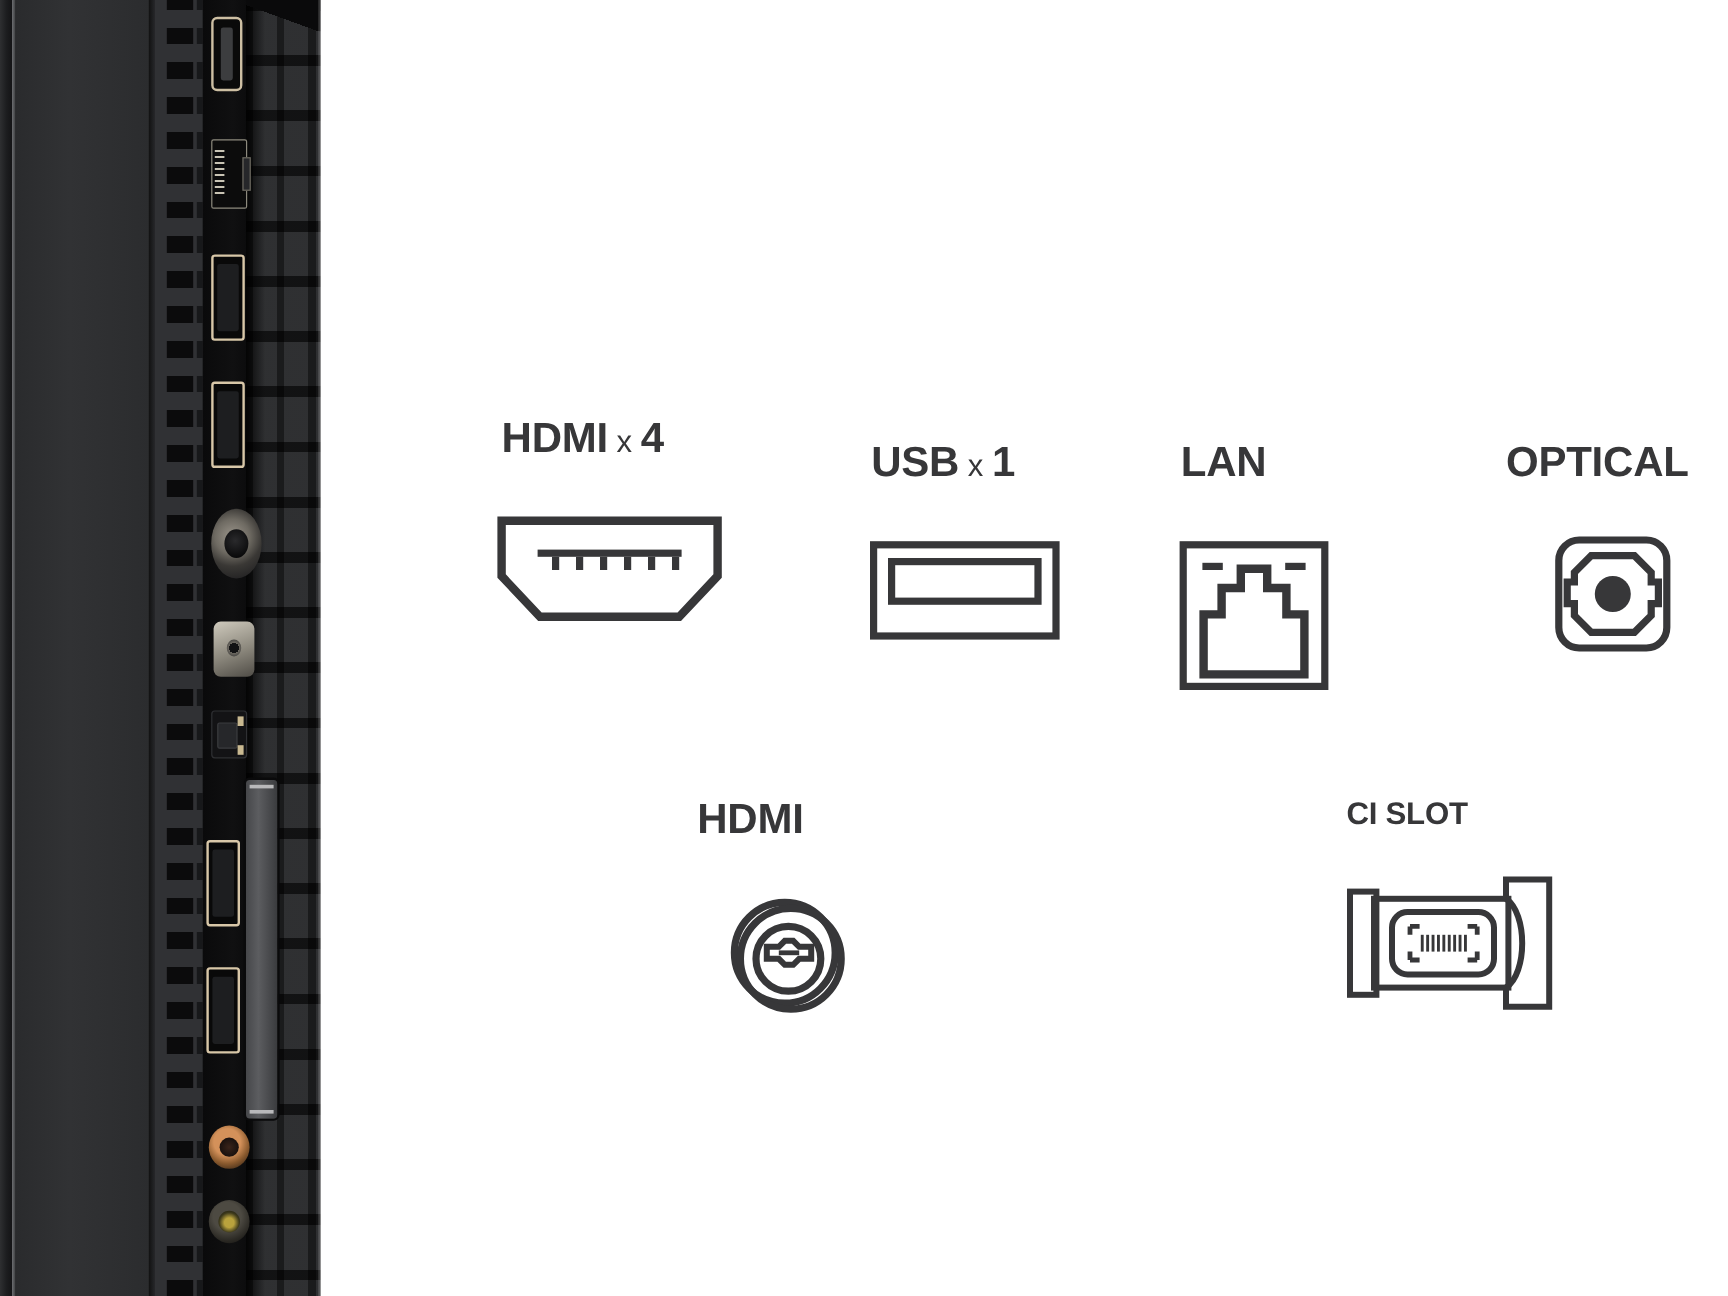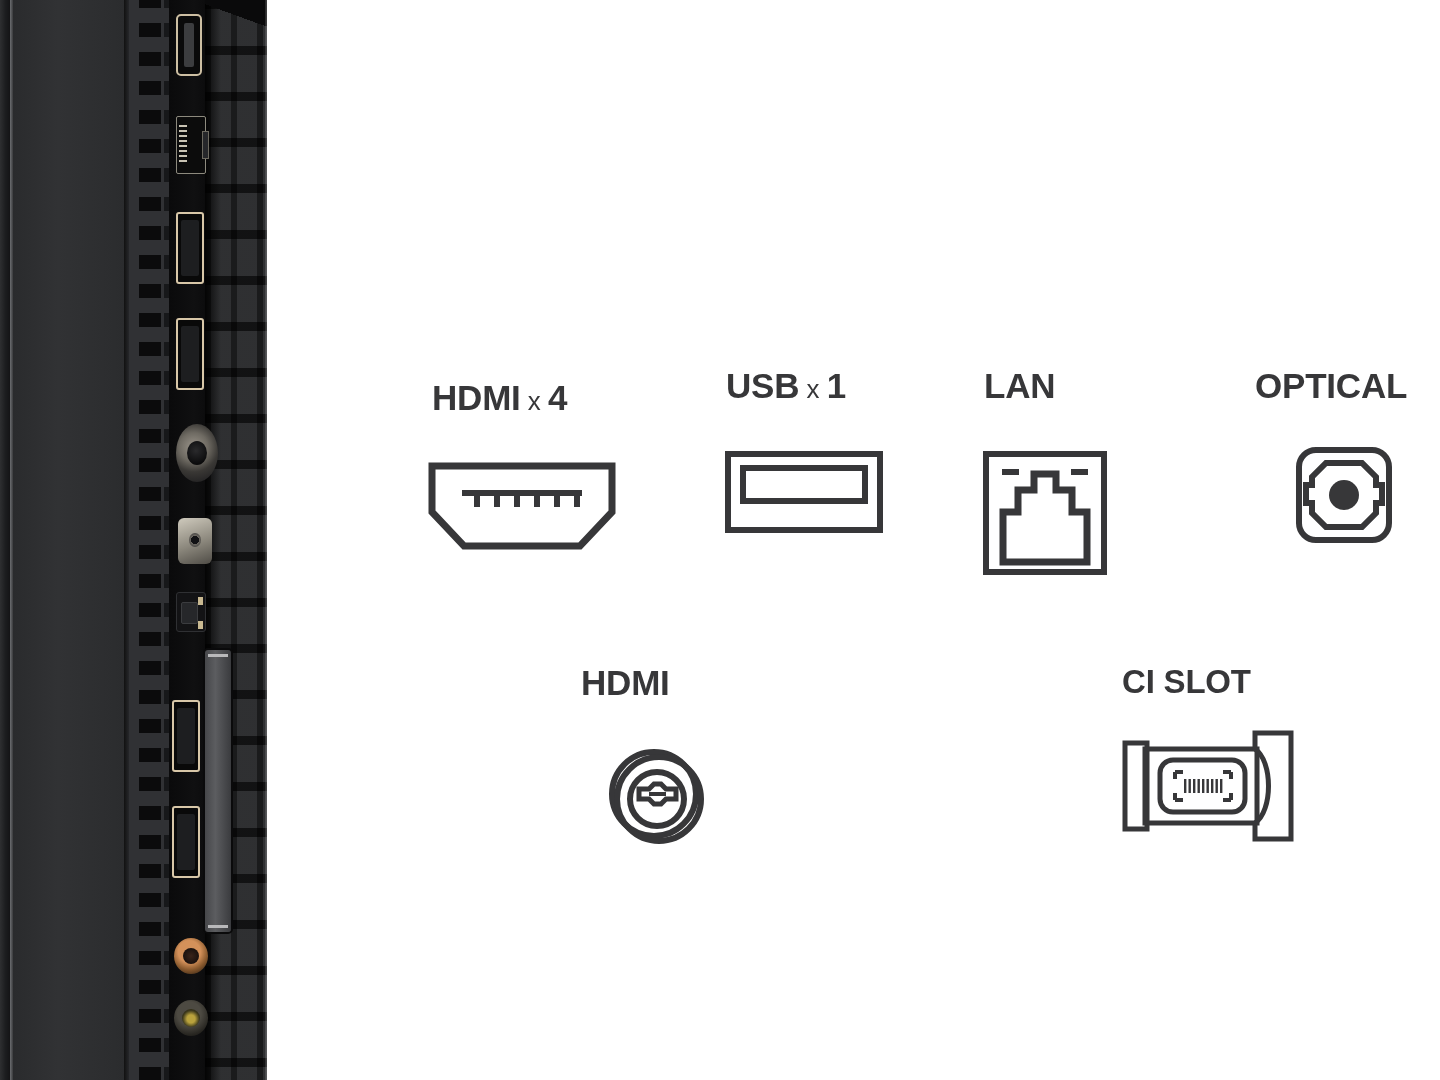--- a/index.html
+++ b/index.html
@@ -177,21 +177,21 @@
       </div>
     <div class="p p-jack j2">
         <i></i>
       </div>
 
     <div class="panel-edge-hl"></div>
   </div>
 
   <div id="diagram">
 
-    <div class="icon-cell" style="left:151px; top:380px;margin-left:14px;">
+    <div class="icon-cell" style="left:151px; top:348px;">
       <div class="cell-label" style="font-size:35px;">
         <span>HDMI</span><span class="mult">&nbsp;<span>x</span>&nbsp;</span><span class="qty">4</span>
       </div>
       <div class="cell-art" style="left:-4px; top:82px;">
         <svg width="188" height="90" viewBox="0 0 188 90">
           <path d="M4 4 H184 V50 L152 84 H36 L4 50 Z" fill="none" stroke="#373739" stroke-width="7" stroke-linejoin="miter"></path>
           <rect x="34" y="28" width="120" height="6" fill="#373739"></rect>
           <g fill="#373739">
             <rect x="46" y="34" width="6" height="11"></rect>
             <rect x="66" y="34" width="6" height="11"></rect>
@@ -253,21 +253,21 @@
           <circle cx="54" cy="54" r="42" fill="none" stroke="#373739" stroke-width="6"></circle>
           <circle cx="52" cy="54" r="27" fill="none" stroke="#373739" stroke-width="6"></circle>
           <path d="M34 44 H44 L49 39 H56 L61 44 H71 V54 H61 L56 59 H49 L44 54 H34 Z" fill="none" stroke="#373739" stroke-width="5" stroke-linejoin="miter"></path>
           <rect x="44" y="47" width="17" height="4" fill="#373739"></rect>
         </svg>
       </div>
     </div>
 
 
     <div class="icon-cell" style="left:855px; top:665px;">
-      <div class="cell-label" style="font-size:33px;text-align:right;">
+      <div class="cell-label" style="font-size:26px;text-align:right;">
         <span>CI SLOT</span>
       </div>
       <div class="cell-art" style="left:-1px; top:62px;">
         <svg width="178" height="122" viewBox="0 0 178 122">
 
           <rect x="4" y="16" width="22" height="86" fill="none" stroke="#373739" stroke-width="5"></rect>
 
           <rect x="24" y="22" width="112" height="74" fill="none" stroke="#373739" stroke-width="5"></rect>
 
           <path d="M134 6 H170 V112 H134 V96 C152 84 152 34 134 22 Z" fill="none" stroke="#373739" stroke-width="5" stroke-linejoin="miter"></path>

